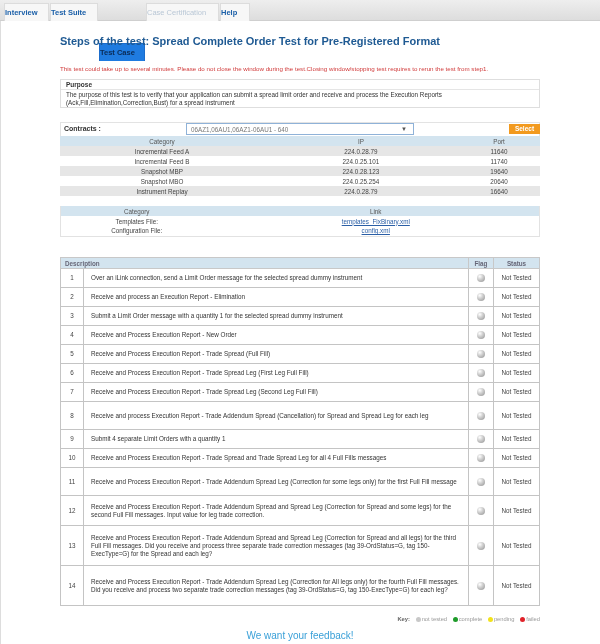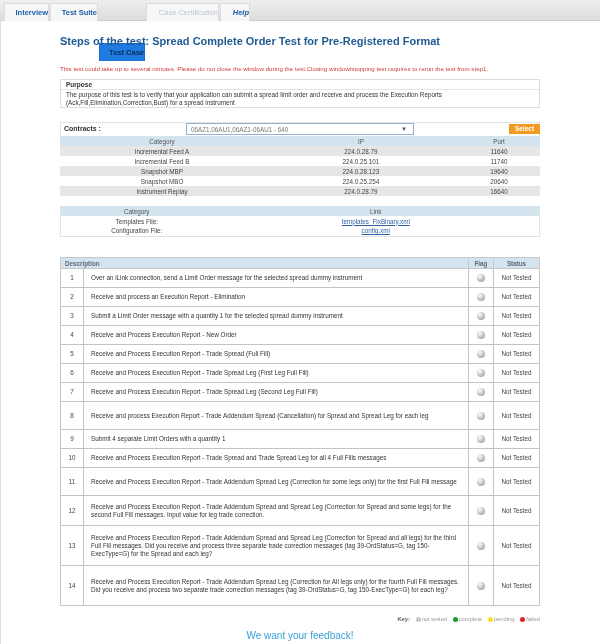--- a/index.html
+++ b/index.html
@@ -1,20 +1,20 @@
 <!DOCTYPE html>
 <html><head>
 <meta charset="utf-8">
 <style>
   * { box-sizing: border-box; margin: 0; padding: 0; }
   html, body { width: 600px; height: 644px; background: #ffffff; overflow: hidden; }
   body { font-family: "Liberation Sans", sans-serif; font-size: 7px; color: #333; position: relative; }
 
   .tabbar { position: absolute; left: 0; top: 0; width: 600px; height: 21px; background: linear-gradient(#eeeeee, #dddddd); border-bottom: 1px solid #cfcfcf; }
-  .tab { position: absolute; top: 3px; height: 18px; background: #f7f7f7; border: 1px solid #dcdcdc; border-bottom: none; color: #1a5fa8; font-weight: bold; font-size: 7.5px; line-height: 17px; text-align: right; cursor: pointer; }
+  .tab { position: absolute; top: 3px; height: 18px; background: #f7f7f7; border: 1px solid #dcdcdc; border-bottom: none; color: #1a5fa8; font-weight: bold; font-size: 7.5px; line-height: 17px; text-align: left; cursor: pointer; }
   .tab.active { background: #1f7be0; color: #0a2a55; border-color: #1b6ccb; }
   .tab.disabled { color: #b9c7d6; font-weight: normal; }
   .left-rule { position: absolute; left: 0; top: 21px; width: 1px; height: 623px; background: #dddddd; }
 
   .page-title { position: absolute; left: 60px; top: 35px; font-size: 11px; font-weight: bold; color: #1f5a93; white-space: nowrap; }
   .warning { position: absolute; left: 60px; top: 65px; font-size: 6.2px; color: #d03a3a; white-space: nowrap; }
 
   .purpose { position: absolute; left: 60px; top: 79px; width: 480px; height: 29px; border: 1px solid #dedede; }
   .purpose-head { height: 10px; line-height: 10px; padding-left: 5px; font-weight: bold; font-size: 6.5px; color: #333; border-bottom: 1px solid #e5e5e5; }
   .purpose-body { padding: 1px 5px; font-size: 6.3px; line-height: 7.5px; color: #333; }
@@ -57,21 +57,21 @@
   .feedback { position: absolute; left: 0; width: 600px; top: 630px; text-align: center; font-size: 10px; color: #3aa0d8; }
 </style>
 </head>
 <body>
 
 <div class="tabbar">
   <div class="tab" style="left:4px;width:45px;">Interview</div>
   <div class="tab" style="left:50px;width:48px;">Test Suite</div>
   <div class="tab active" style="left:99px;width:46px;margin-top:40px;">Test Case</div>
   <div class="tab disabled" style="left:146px;width:73px;">Case Certification</div>
-  <div class="tab" style="left:220px;width:30px;font-style:italic;">Help</div>
+  <div class="tab" style="left:220px;width:30px;">Help</div>
 </div>
 <div class="left-rule"></div>
 
 <div class="page-title">Steps of the test: Spread Complete Order Test for Pre-Registered Format</div>
 <div class="warning">This test could take up to several minutes. Please do not close the window during the test.Closing window/stopping test requires to rerun the test from step1.</div>
 
 <div class="purpose">
   <div class="purpose-head">Purpose</div>
   <div class="purpose-body">The purpose of this test is to verify that your application can submit a spread limit order and receive and process the Execution Reports (Ack,Fill,Elimination,Correction,Bust) for a spread instrument</div>
 </div>

